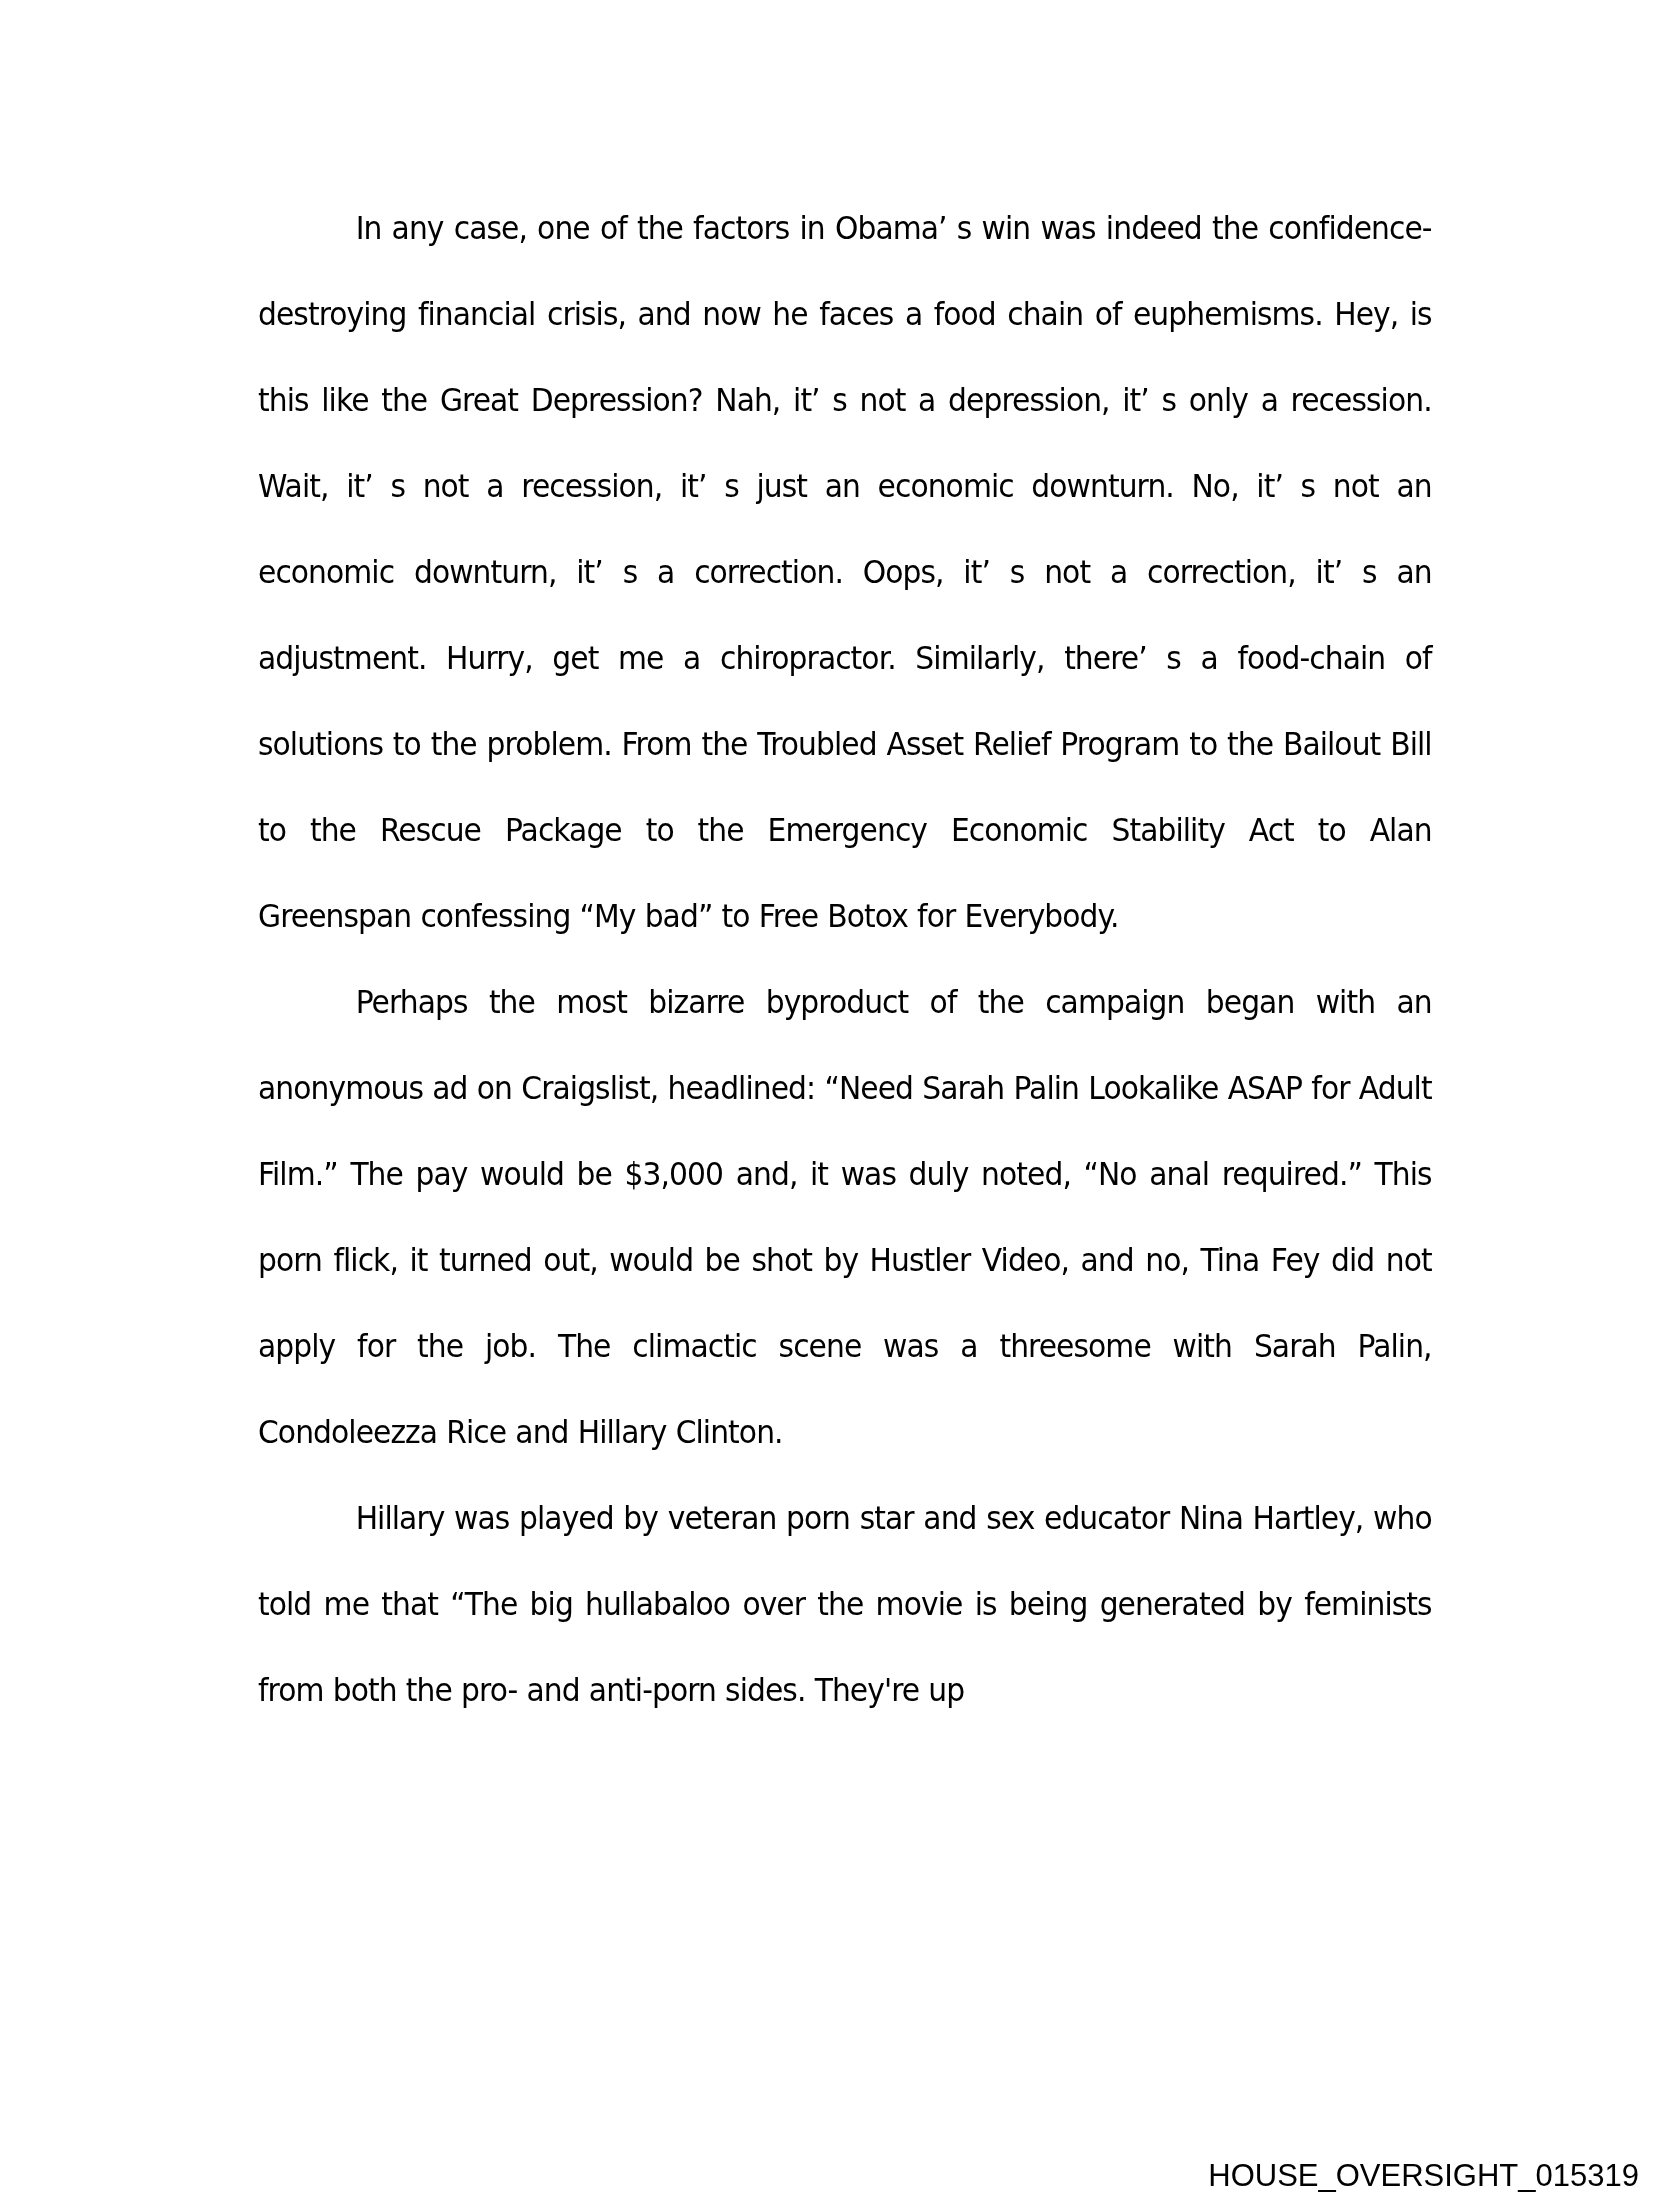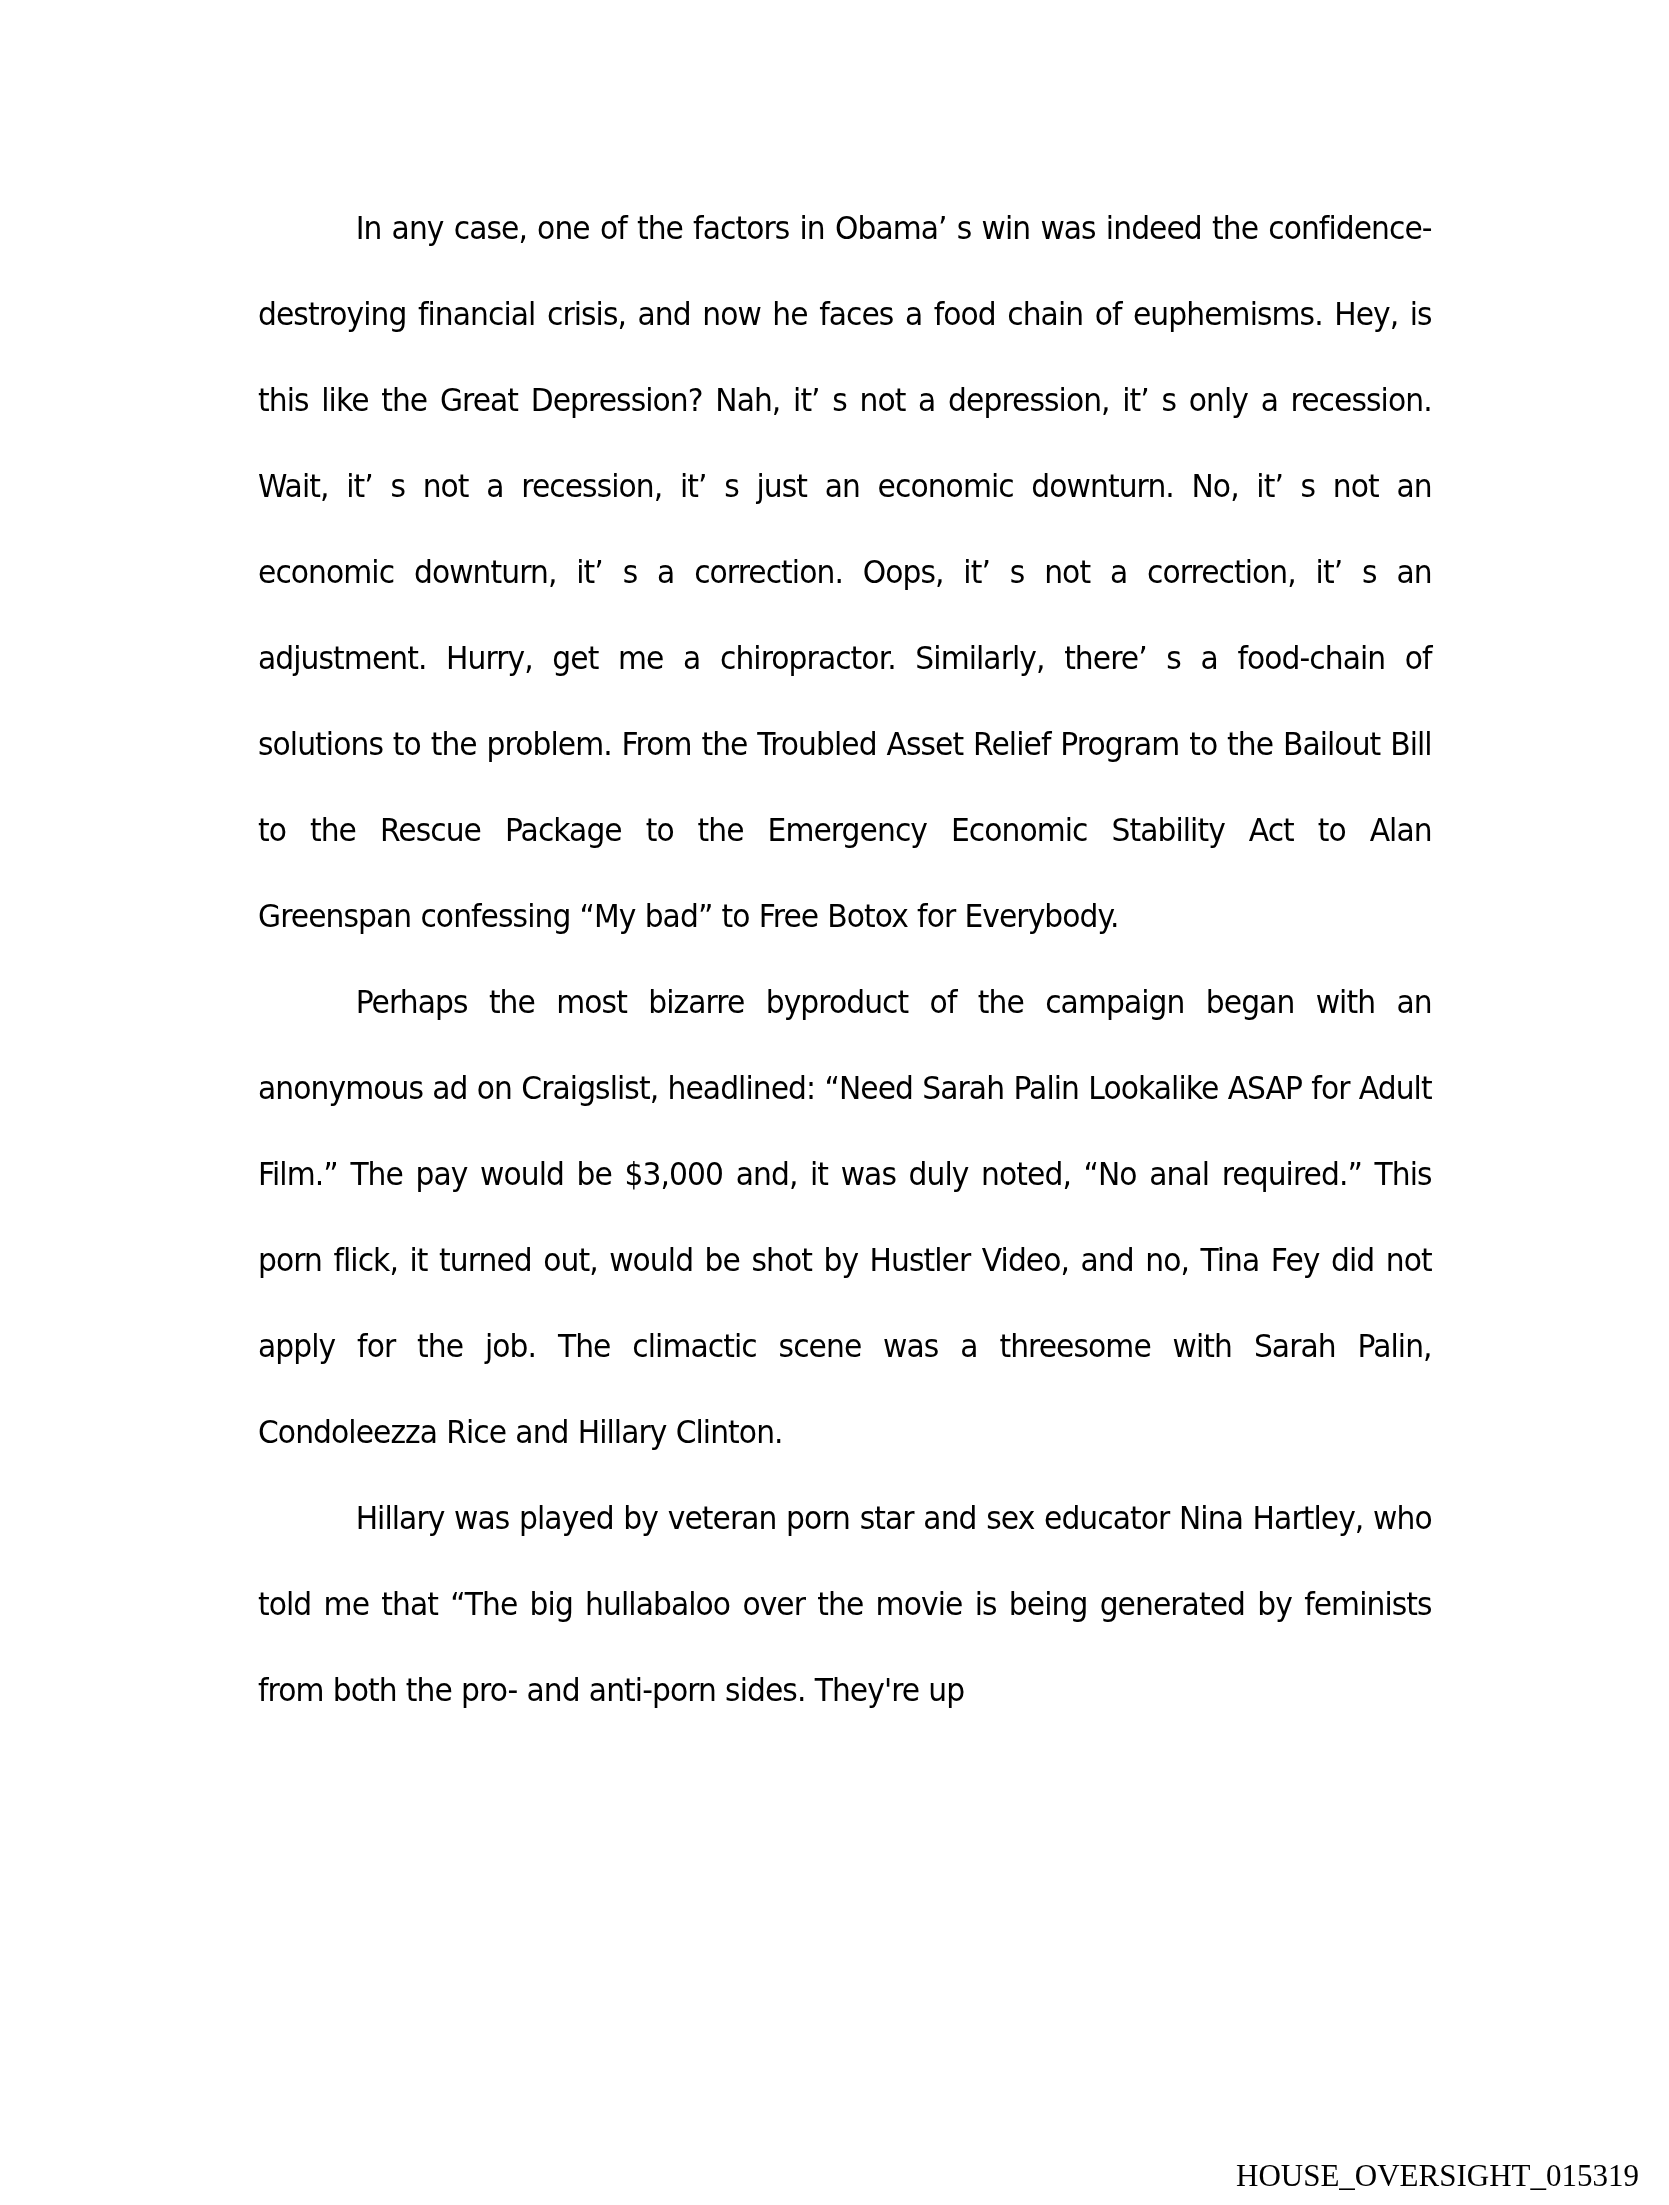--- a/index.html
+++ b/index.html
@@ -33,21 +33,21 @@
       transform-origin: left top;
       width: 1262px;
     }
     .indent {
       text-indent: 105px;
     }
     .footer {
       position: absolute;
       right: 30px;
       top: 2157px;
-      font-family: Liberation Serif, serif;
+      font-family: Liberation Sans, sans-serif;
       font-size: 31px;
       line-height: 37px;
       color: #000000;
       letter-spacing: 0px;
     }
   </style>
 </head>
 <body>
 
 <div class="page">

